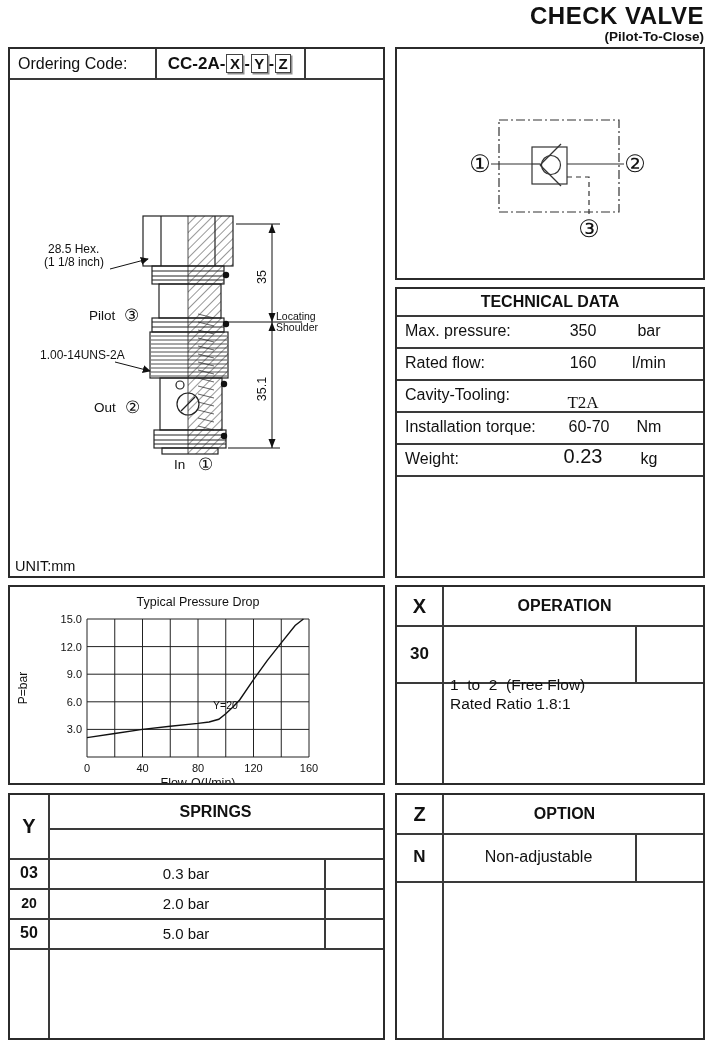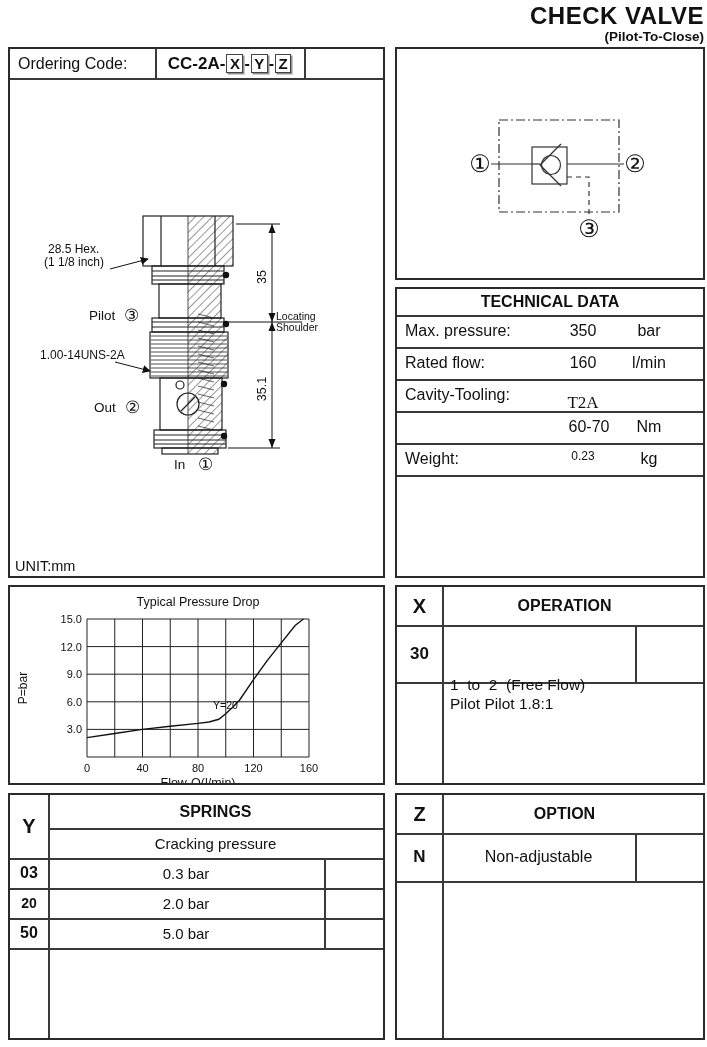--- a/index.html
+++ b/index.html
@@ -186,25 +186,26 @@
     <div class="cell" style="left:217px;top:26px;width:70px;height:32px;font-size:16px;">bar</div>
 
     <div class="cell left" style="left:8px;top:58px;width:150px;height:32px;font-size:16px;white-space:nowrap;">Rated flow:</div>
     <div class="cell" style="left:146px;top:58px;width:80px;height:32px;font-size:16px;">160</div>
     <div class="cell" style="left:217px;top:58px;width:70px;height:32px;font-size:16px;">l/min</div>
 
     <div class="cell left" style="left:8px;top:90px;width:150px;height:32px;font-size:16px;white-space:nowrap;">Cavity-Tooling:</div>
     <div class="cell serif" style="left:146px;top:90px;width:80px;height:48px;font-size:17px;">T2A</div>
     <div class="cell" style="left:217px;top:90px;width:70px;height:32px;font-size:16px;"></div>
 
+    <div class="cell left" style="left:8px;top:122px;width:150px;height:32px;font-size:16px;white-space:nowrap;">Installation torque:</div>
     <div class="cell" style="left:152px;top:122px;width:80px;height:32px;font-size:16px;">60-70</div>
     <div class="cell" style="left:217px;top:122px;width:70px;height:32px;font-size:16px;">Nm</div>
 
     <div class="cell left" style="left:8px;top:154px;width:150px;height:32px;font-size:16px;white-space:nowrap;">Weight:</div>
-    <div class="cell" style="left:146px;top:154px;width:80px;height:26px;font-size:12px;">0.23</div>
+    <div class="cell" style="left:146px;top:154px;width:80px;height:26px;font-size:20px;">0.23</div>
     <div class="cell" style="left:217px;top:154px;width:70px;height:32px;font-size:16px;">kg</div>
   </div>
 
   <div class="box" style="left:8px;top:585px;width:377px;height:200px;">
     <svg id="chart-svg" width="373" height="196">
         <line x1="77" y1="32" x2="77" y2="170" stroke="#222" stroke-width="1"></line>
         <line x1="104.75" y1="32" x2="104.75" y2="170" stroke="#222" stroke-width="1"></line>
         <line x1="132.5" y1="32" x2="132.5" y2="170" stroke="#222" stroke-width="1"></line>
         <line x1="160.25" y1="32" x2="160.25" y2="170" stroke="#222" stroke-width="1"></line>
         <line x1="188" y1="32" x2="188" y2="170" stroke="#222" stroke-width="1"></line>
@@ -239,35 +240,34 @@
   <div class="box" style="left:395px;top:585px;width:310px;height:200px;">
     <div class="vline" style="left:45px;top:0;height:196px;"></div>
     <div class="hline" style="left:0;top:38px;width:306px;"></div>
     <div class="hline" style="left:0;top:95px;width:306px;"></div>
     <div class="vline" style="left:238px;top:38px;height:57px;"></div>
     <div class="cell b" style="left:0;top:0;width:45px;height:38px;font-size:20px;">X</div>
     <div class="cell b" style="left:45px;top:0;width:245px;height:38px;font-size:16px;">OPERATION</div>
     <div class="cell b" style="left:0;top:38px;width:45px;height:57px;font-size:17px;">30</div>
     <div style="position:absolute;left:53px;top:45px;width:180px;font-size:15.5px;line-height:1.2;margin-top:44px;">
       <div style="white-space:pre;">1  to  2  (Free Flow)</div>
-      <div>Pilot Pilot 1.8:1</div>
+      <div>Rated Ratio 1.8:1</div>
     </div>
   </div>
 
   <div class="box" style="left:8px;top:793px;width:377px;height:247px;">
     <div class="vline" style="left:38px;top:0;height:243px;"></div>
     <div class="hline" style="left:38px;top:33px;width:335px;"></div>
     <div class="hline" style="left:0;top:63px;width:373px;"></div>
     <div class="hline" style="left:0;top:93px;width:373px;"></div>
     <div class="hline" style="left:0;top:123px;width:373px;"></div>
     <div class="hline" style="left:0;top:153px;width:373px;"></div>
     <div class="vline" style="left:314px;top:63px;height:90px;"></div>
     <div class="cell b" style="left:0;top:0;width:38px;height:63px;font-size:20px;">Y</div>
     <div class="cell b" style="left:38px;top:0;width:335px;height:33px;font-size:16px;">SPRINGS</div>
-    <div class="cell" style="left:38px;top:33px;width:335px;height:30px;font-size:15px;">Cracking pressure</div>
 
     <div class="cell b" style="left:0;top:63px;width:38px;height:30px;font-size:16px;">03</div>
     <div class="cell" style="left:38px;top:63px;width:276px;height:30px;font-size:15px;">0.3 bar</div>
     <div class="cell b" style="left:0;top:93px;width:38px;height:30px;font-size:14px;">20</div>
     <div class="cell" style="left:38px;top:93px;width:276px;height:30px;font-size:15px;">2.0 bar</div>
     <div class="cell b" style="left:0;top:123px;width:38px;height:30px;font-size:16px;">50</div>
     <div class="cell" style="left:38px;top:123px;width:276px;height:30px;font-size:15px;">5.0 bar</div>
   </div>
 
   <div class="box" style="left:395px;top:793px;width:310px;height:247px;">

